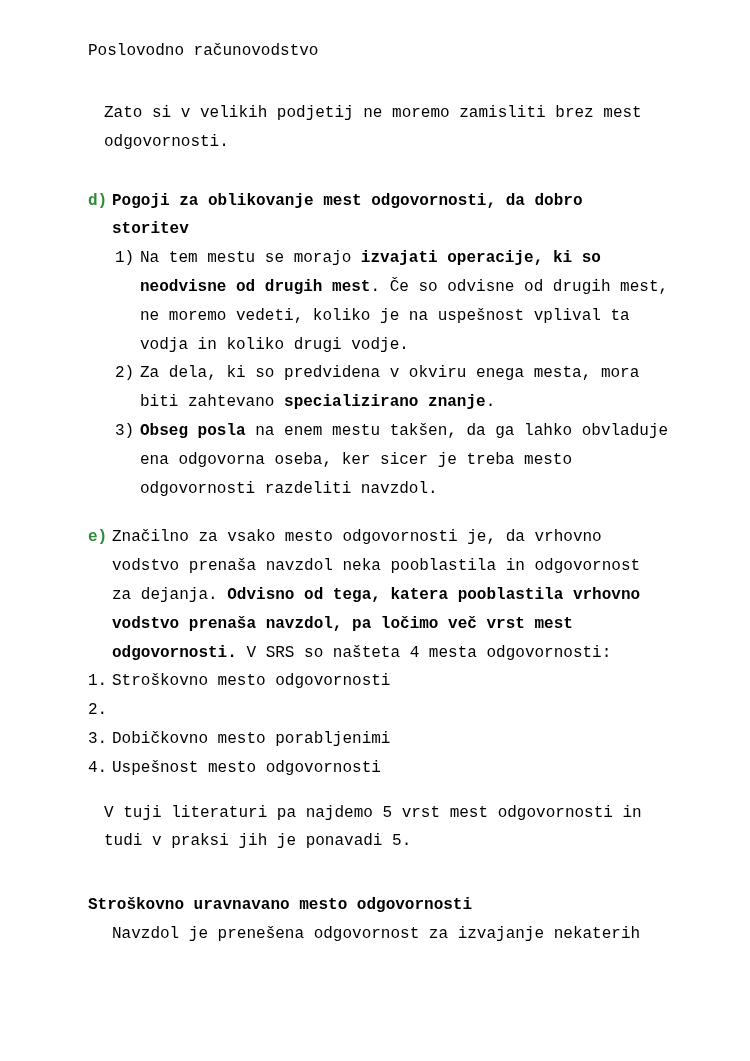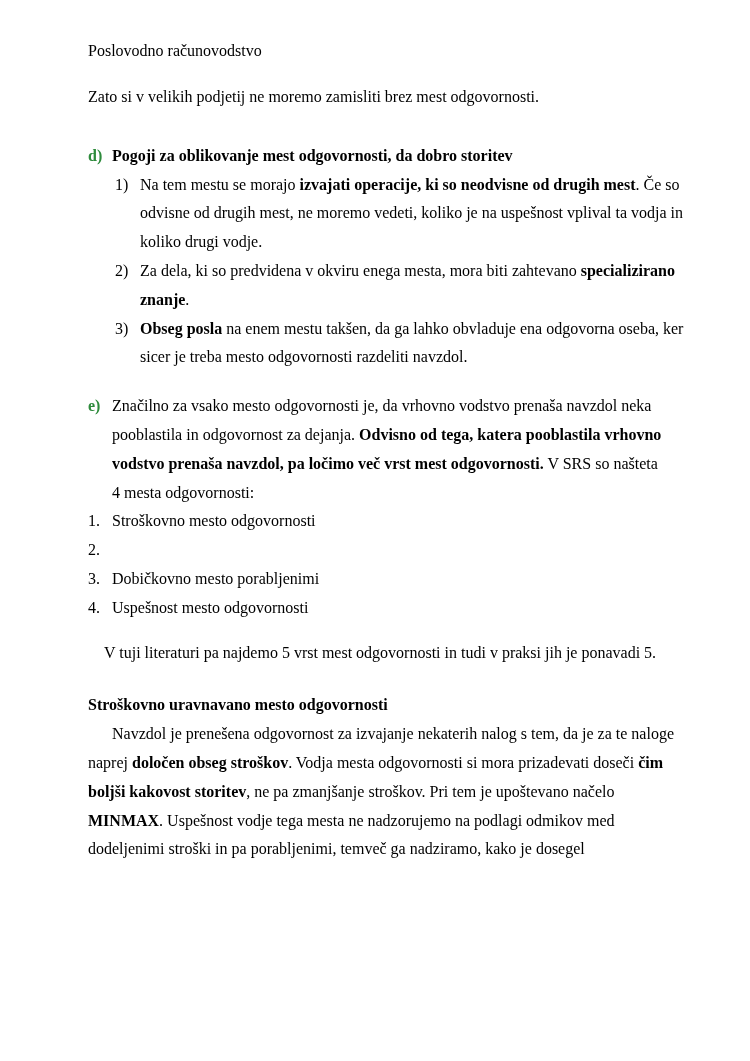--- a/index.html
+++ b/index.html
@@ -6,21 +6,21 @@
     margin: 0;
     padding: 0;
     background: #ffffff;
   }
   .page {
     position: relative;
     width: 750px;
     height: 943px;
     background: #ffffff;
     color: #000000;
-    font-family: Liberation Serif, serif;
+    font-family: Liberation Mono, monospace;
     overflow: hidden;
   }
   .doc-header {
     position: absolute;
     left: 88px;
     top: 41px;
     font-size: 16px;
     line-height: 20px;
   }
   .content {
@@ -63,21 +63,21 @@
   }
   .num-list-item {
     display: flex;
     align-items: flex-start;
   }
   .num-marker {
     flex: 0 0 24px;
   }
   .mt-blank  { margin-top: 30px; }
   .mt-small  { margin-top: 20px; }
-  .mt-line   { margin-top: 24px; }
+  .mt-line   { margin-top: 35px; }
   .section-title { font-weight: bold; }
   .body-para {
     width: 602px;
     text-indent: 24px;
   }
   .page-number {
     position: absolute;
     top: 990px;
     left: 0;
     width: 750px;
@@ -88,21 +88,21 @@
 </head>
 <body>
 
 <div class="page">
 
   <div class="doc-header">Poslovodno računovodstvo</div>
 
   <div class="content">
 
 
-    <p class="indent-block" style="margin:0;">Zato si v velikih podjetij ne moremo zamisliti brez mest odgovornosti.</p>
+    <p class="indent-block" style="margin:16px;">Zato si v velikih podjetij ne moremo zamisliti brez mest odgovornosti.</p>
 
     <div class="letter-item mt-blank">
       <span class="letter-marker">d)</span>
       <span class="letter-body bold">Pogoji za oblikovanje mest odgovornosti, da dobro storitev</span>
     </div>
 
     <div class="points">
       <div class="point-item">
         <span class="point-marker">1)</span>
         <span class="point-text">Na tem mestu se morajo <b>izvajati operacije, ki so neodvisne od drugih mest</b>. Če so odvisne od drugih mest, ne moremo vedeti, koliko je na uspešnost vplival ta vodja in koliko drugi vodje.</span>

